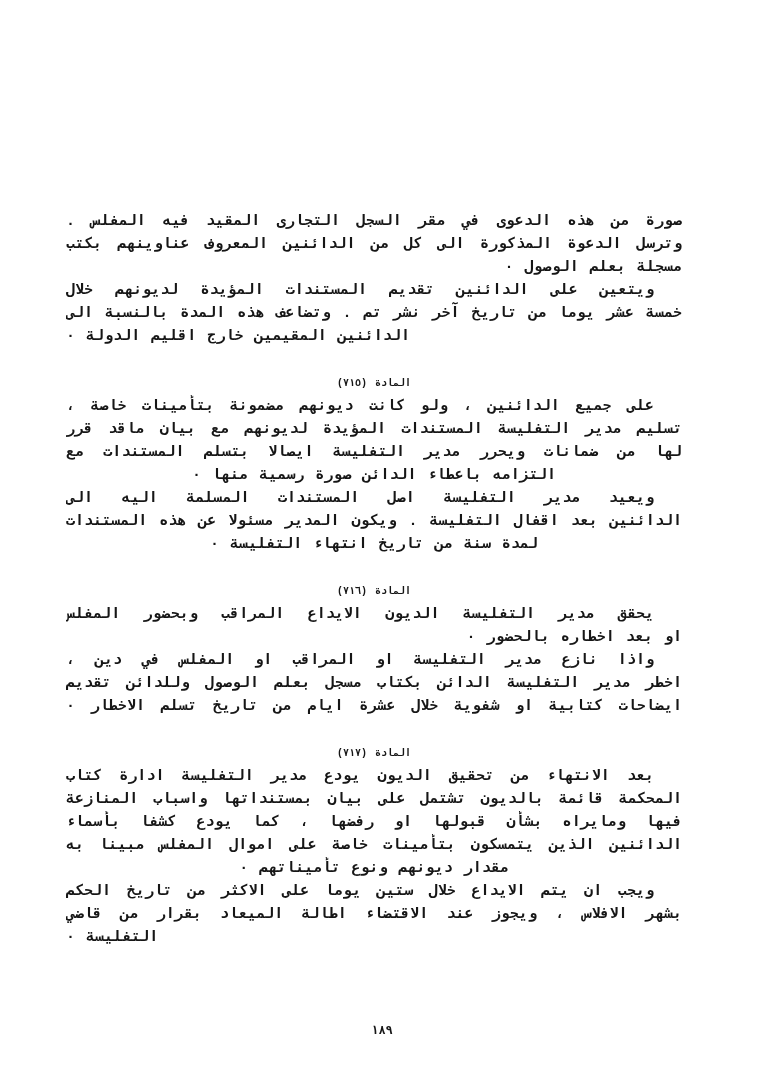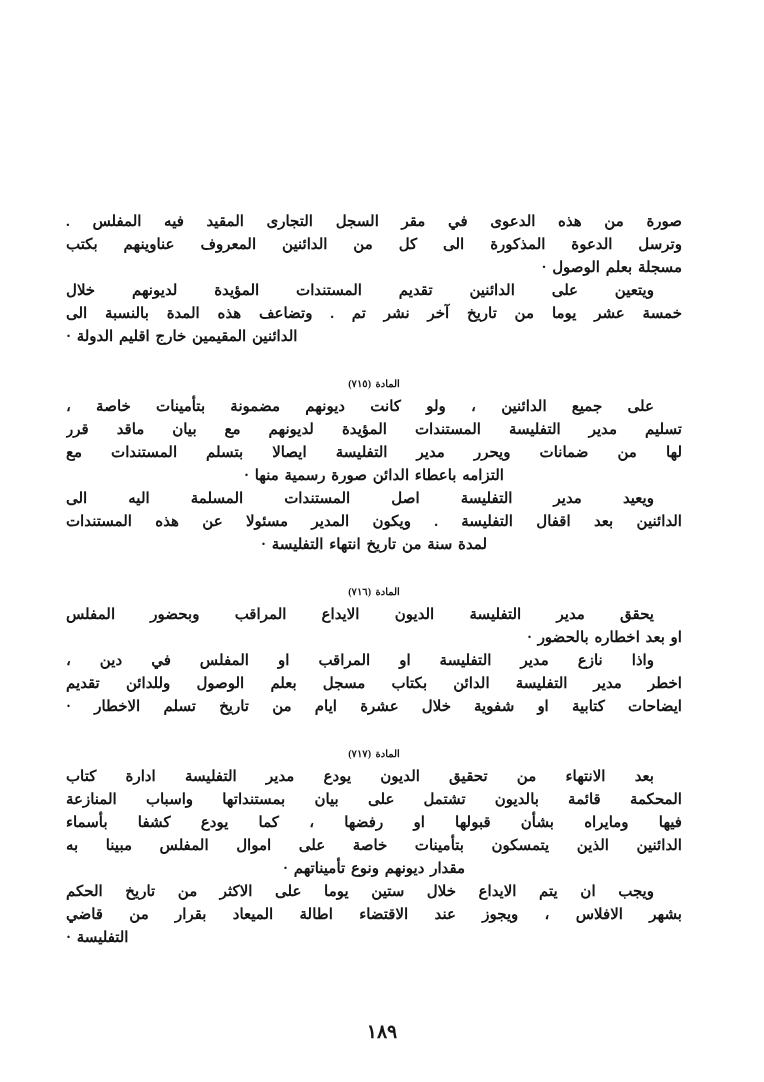--- a/index.html
+++ b/index.html
@@ -2,21 +2,21 @@
 <html lang="ar" dir="rtl"><head>
 <meta charset="utf-8">
 <style>
   html, body { margin: 0; padding: 0; background: #ffffff; }
   .page {
     position: relative;
     width: 764px;
     height: 1082px;
     background: #ffffff;
     overflow: hidden;
-    font-family: Liberation Serif, serif;
+    font-family: Liberation Mono, monospace;
     font-weight: bold;
     color: #161616;
     direction: rtl;
   }
   .text-body {
     position: absolute;
     top: 210px;
     right: 82px;
     left: 66px;
   }
@@ -43,21 +43,21 @@
     word-spacing: 2px;
   }
   .page-number {
     position: absolute;
     top: 1020px;
     left: 0;
     right: 0;
     height: 23px;
     line-height: 23px;
     text-align: center;
-    font-size: 19px;
+    font-size: 12px;
     letter-spacing: 2px;
   }
 </style>
 </head>
 <body>
 
 <div class="page">
   <div class="text-body">
       <div class="para">
         <div class="line align-justify">صورة من هذه الدعوى في مقر السجل التجارى المقيد فيه المفلس .</div>

